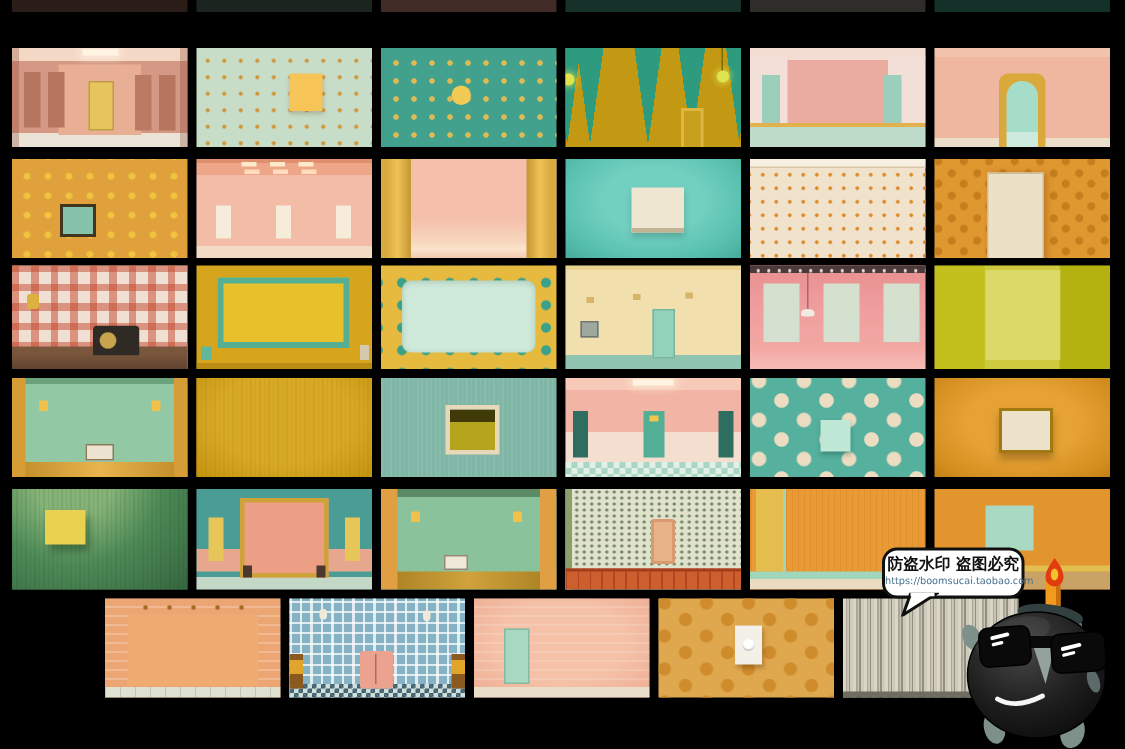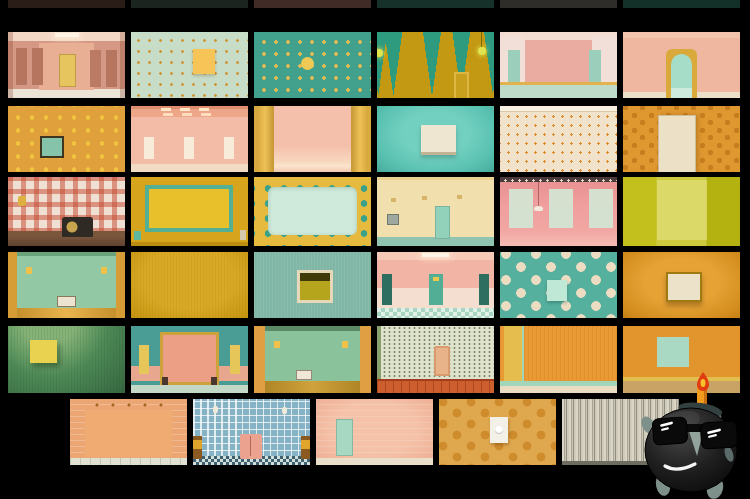--- a/index.html
+++ b/index.html
@@ -327,20 +327,28 @@
     </figure>
     <figure class="tile r6c3" title="peach tiled room with mint door">
       <i class="door"></i>
     </figure>
     <figure class="tile r6c4" title="honey wall with embossed dots and doorbell plate">
       <i class="plate"></i>
     </figure>
     <figure class="tile r6c5" title="striped gray wall"></figure>
   </div>
 
+  <div class="bubble">
+    <span class="l1">防盗水印 盗图必究</span>
+    <span class="l2">https://boomsucai.taobao.com</span>
+    <svg class="tail" viewBox="0 0 26 16">
+      <polygon points="2,15 7,1 24,1" fill="#ffffff" stroke="#101010" stroke-width="2"></polygon>
+      <rect x="7" y="0" width="16" height="2.5" fill="#ffffff"></rect>
+    </svg>
+  </div>
 
   <svg class="mascot" viewBox="0 0 113 127">
     <defs>
       <radialGradient id="gbody" cx="40%" cy="30%" r="75%">
         <stop offset="0%" stop-color="#474747"></stop>
         <stop offset="60%" stop-color="#1f1f1f"></stop>
         <stop offset="100%" stop-color="#0d0d0d"></stop>
       </radialGradient>
     </defs>
 

